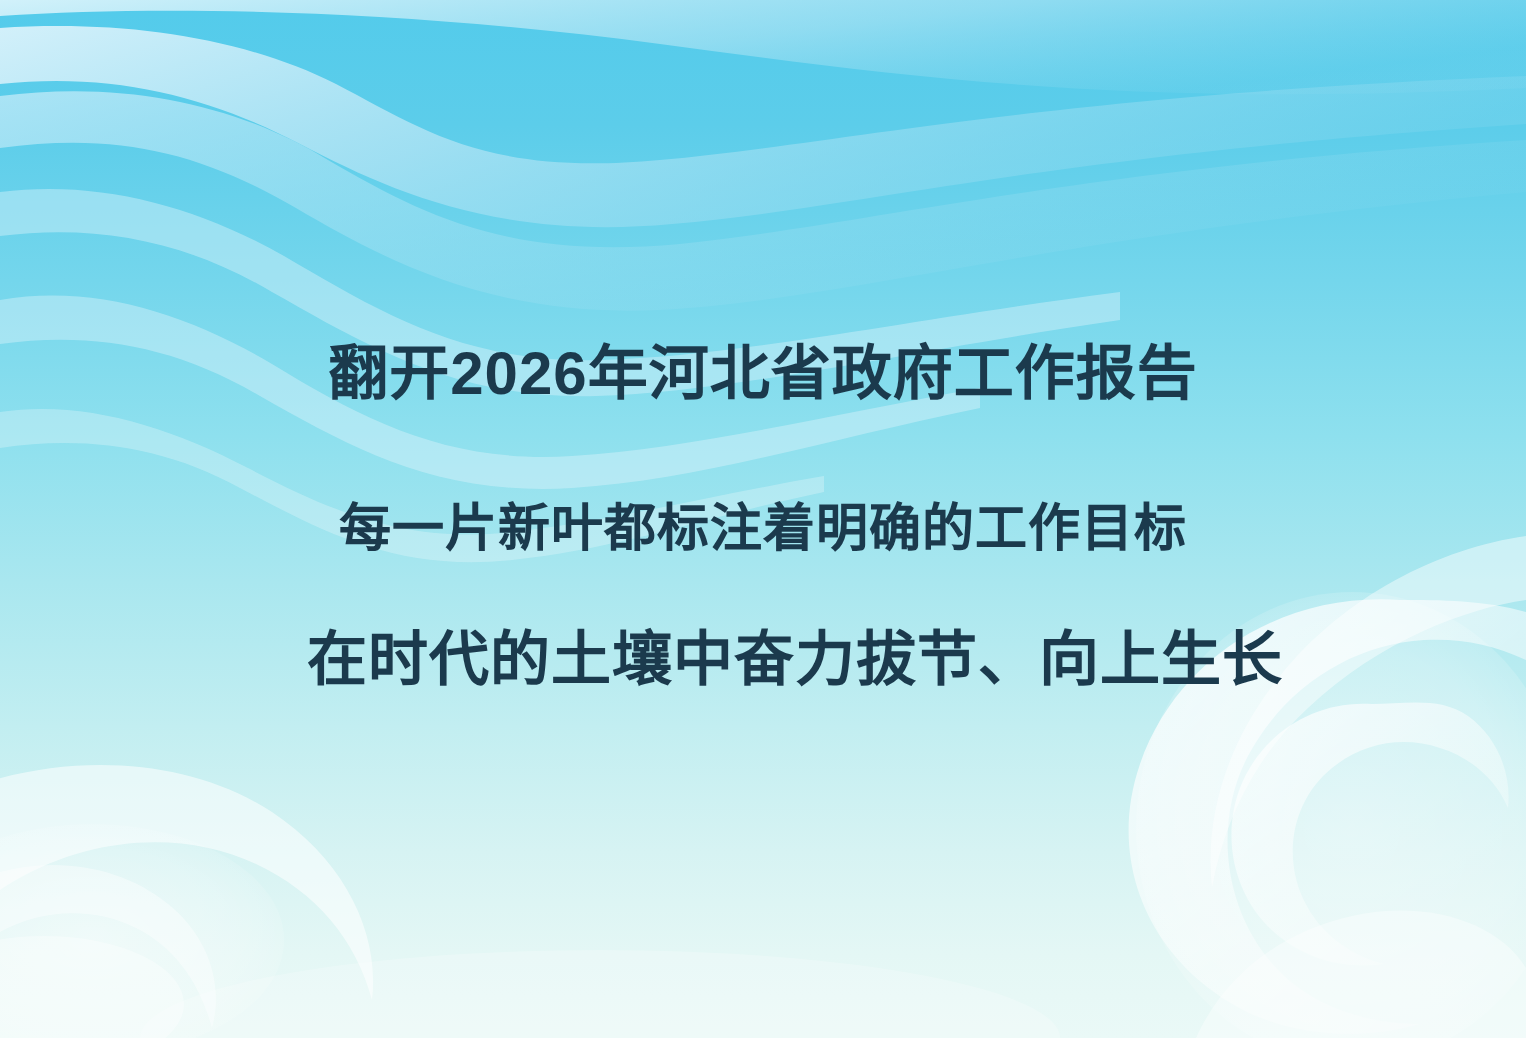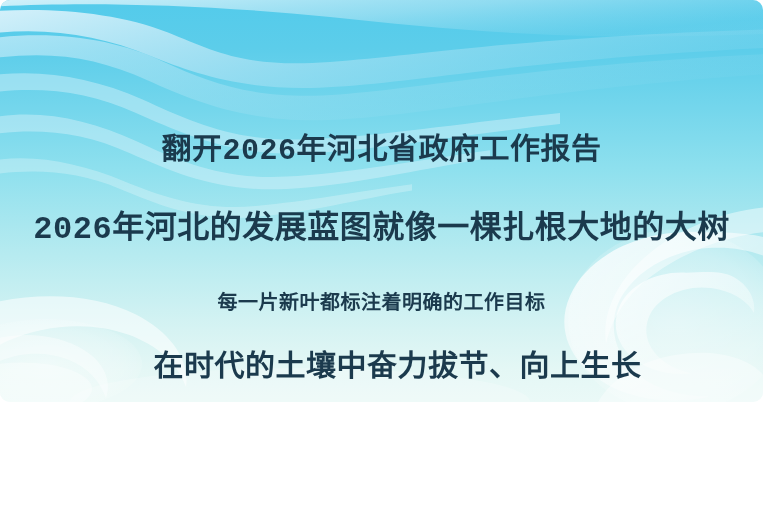--- a/index.html
+++ b/index.html
@@ -5,35 +5,34 @@
 <style>
   html, body {
     margin: 0;
     padding: 0;
     background: #ffffff;
   }
 
   #poster {
     position: relative;
     width: 763px;
-    height: 402px;
+    height: 519px;
     overflow: hidden;
-    font-family: Liberation Mono, monospace;
+    font-family: Liberation Sans, sans-serif;
     
     background: linear-gradient(180deg,
         #53cbeb 0%,
         #5ccdea 12%,
         #74d6ec 27%,
         #8ee0ee 42%,
         #a9e7ef 56%,
         #c2eef1 70%,
         #d6f3f3 82%,
         #e4f7f5 92%,
         #eaf9f7 100%);
-    border-radius: 10px;
   }
 
   
   #bg-art {
     position: absolute;
     inset: 0;
     width: 100%;
     height: 100%;
     pointer-events: none;
   }
@@ -58,21 +57,21 @@
     color: #1b3a4d;
     font-weight: bold;
     letter-spacing: 0.5px;
     white-space: nowrap;
     line-height: 1;
   }
 
   .line-1 { font-size: 30px; margin-bottom: 48px; }
   .line-2 { font-size: 32px; margin-bottom: 48px; }
   .line-3 { font-size: 30px; margin-bottom: 48px; }
-  .line-4 { font-size: 20px; margin-bottom: 39px; }
+  .line-4 { font-size: 26px; margin-bottom: 39px; }
   .line-5 { font-size: 30px; margin-bottom: 0; padding-left: 32px; }
 </style>
 </head>
 <body>
 
 <div id="poster">
 
   <svg id="bg-art" viewBox="0 0 763 519" preserveAspectRatio="none" xmlns="http://www.w3.org/2000/svg">
     <defs>
       <linearGradient id="ribbonGrad" x1="0" y1="0" x2="1" y2="0.4">
@@ -167,18 +166,17 @@
       <path d="M0,436 C30,428 62,434 84,452 C104,468 112,492 106,514
                C100,492 88,474 68,464 C46,453 20,455 0,466 Z" fill="#ffffff" opacity="0.40"></path>
       <ellipse cx="22" cy="502" rx="70" ry="34" fill="#ffffff" opacity="0.35"></ellipse>
     </g>
 
     <ellipse cx="300" cy="519" rx="230" ry="44" fill="#ffffff" opacity="0.22"></ellipse>
   </svg>
 
   <div class="text-block">
     <div class="line line-1">翻开2026年河北省政府工作报告</div>
-    <div class="line line-2">2026年河北的发展蓝图就像一棵扎根大地的大树</div>
     <div class="line line-4">每一片新叶都标注着明确的工作目标</div>
     <div class="line line-5">在时代的土壤中奋力拔节、向上生长</div>
   </div>
 
 </div>
 
 </body></html>

